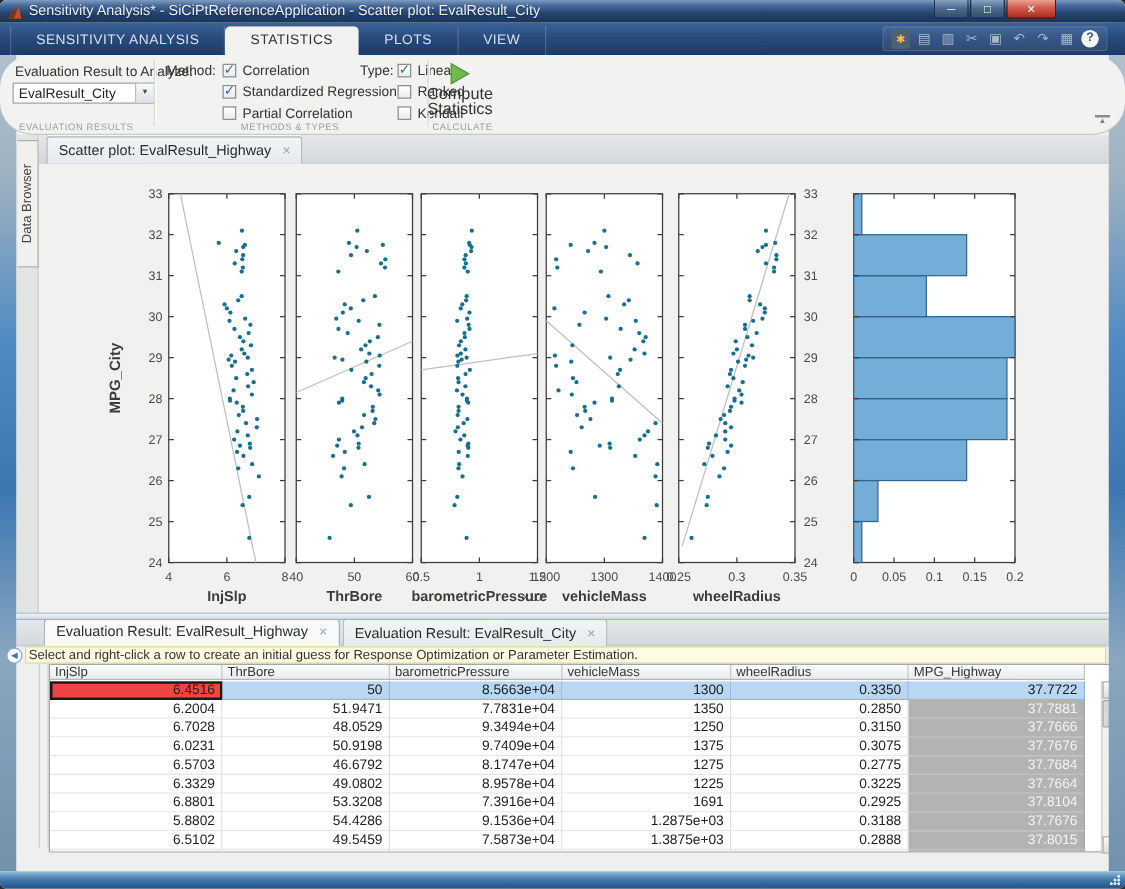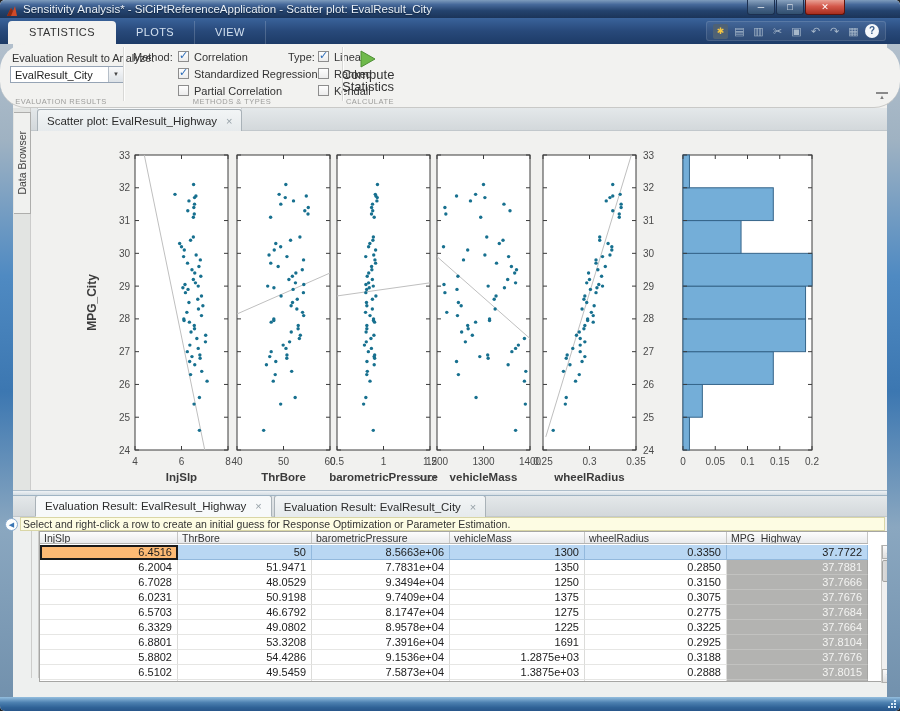--- a/index.html
+++ b/index.html
@@ -102,21 +102,21 @@
   .ghead { position:absolute; left:0; top:0; height:12px; display:flex; width:828px;
     background:linear-gradient(180deg,#fdfdfd,#e9eaec); border-bottom:1px solid #b5b5b3; }
   .ghead .cell { font-size:10.5px; color:#333; padding-left:4px; border-right:1px solid #c6c6c4; line-height:12px;
     white-space:nowrap; overflow:hidden; cursor:default; }
   .gbody { position:absolute; left:0; top:13px; width:828px; height:136px; overflow:hidden; }
   .grow { display:flex; height:15px; }
   .gcell { font-size:11px; color:#222; text-align:right; padding-right:5px; line-height:14px;
     border-right:1px solid #dcdcda; border-bottom:1px solid #e6e6e4; background:#fff; white-space:nowrap; overflow:hidden; cursor:default; }
   .gcell.ro { background:#b3b3b1; color:#f4f4f2; border-right-color:#a5a5a3; border-bottom-color:#c2c2c0; }
   .grow.sel .gcell { background:#b9d7f3; color:#1c1c1c; border-right-color:#93b9dd; border-bottom-color:#93b9dd; }
-  .grow.sel .gcell.cur { background:#fdba74; outline:2px solid #1a1a1a; outline-offset:-2px; }
+  .grow.sel .gcell.cur { background:#ef4444; outline:2px solid #1a1a1a; outline-offset:-2px; }
   .vscroll { position:absolute; right:0px; top:13px; width:14px; height:138px; background:#f0f0f0; border-left:1px solid #c9c9c7; }
   .sbtn { position:absolute; left:0; width:13px; height:14px; background:linear-gradient(180deg,#fbfbfb,#dedede);
     border:1px solid #b0b0ae; color:#4a4a4a; font-size:6px; text-align:center; line-height:13px; cursor:default; }
   .sthumb { position:absolute; left:0; top:15px; width:13px; height:22px; background:linear-gradient(90deg,#dcdcdc,#c3c3c3);
     border:1px solid #a3a3a1; border-radius:2px; cursor:default; }
 </style>
 </head>
 <body>
 
 <div class="win">
@@ -131,20 +131,21 @@
     <span class="title-text">Sensitivity Analysis* - SiCiPtReferenceApplication - Scatter plot:  EvalResult_City</span>
   </div>
   <div class="winbtns" id="winbtns">
       <span class="wb">─</span>
       <span class="wb">□</span>
       <span class="wb close">✕</span>
     </div>
 
   <div class="tabrow">
     <div class="rtabs" id="ribbon-tabs">
+        <div class="rtab">SENSITIVITY ANALYSIS</div>
         <div class="rtab active">STATISTICS</div>
         <div class="rtab">PLOTS</div>
         <div class="rtab">VIEW</div>
       </div>
     <div class="qa" id="quick-icons">
         <span class="qa-ic first">✱</span>
         <span class="qa-ic">▤</span>
         <span class="qa-ic">▥</span>
         <span class="qa-ic">✂</span>
         <span class="qa-ic">▣</span>
@@ -787,21 +788,21 @@
           <div class="cell" style="width: 134px;">ThrBore</div>
           <div class="cell" style="width: 138px;">barometricPressure</div>
           <div class="cell" style="width: 135px;">vehicleMass</div>
           <div class="cell" style="width: 142px;">wheelRadius</div>
           <div class="cell" style="width: 141px;">MPG_Highway</div>
         </div>
       <div class="gbody" id="grid-body">
           <div class="grow sel">
             <div class="gcell cur" style="width: 138px;">6.4516</div>
             <div class="gcell" style="width: 134px;">50</div>
-            <div class="gcell" style="width: 138px;">8.5663e+06</div>
+            <div class="gcell" style="width: 138px;">8.5663e+04</div>
             <div class="gcell" style="width: 135px;">1300</div>
             <div class="gcell" style="width: 142px;">0.3350</div>
             <div class="gcell ro" style="width: 141px;">37.7722</div>
           </div>
           <div class="grow">
             <div class="gcell" style="width: 138px;">6.2004</div>
             <div class="gcell" style="width: 134px;">51.9471</div>
             <div class="gcell" style="width: 138px;">7.7831e+04</div>
             <div class="gcell" style="width: 135px;">1350</div>
             <div class="gcell" style="width: 142px;">0.2850</div>

